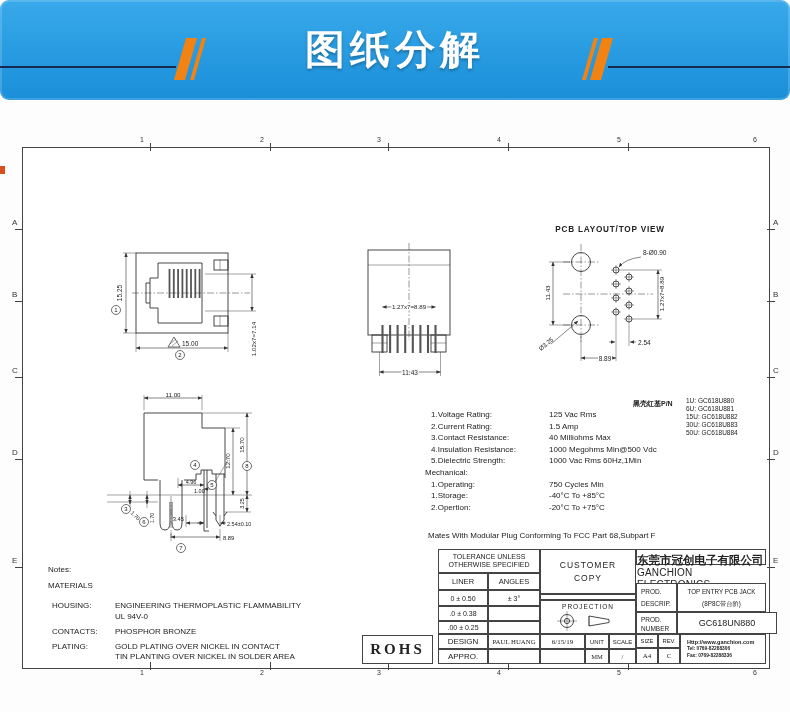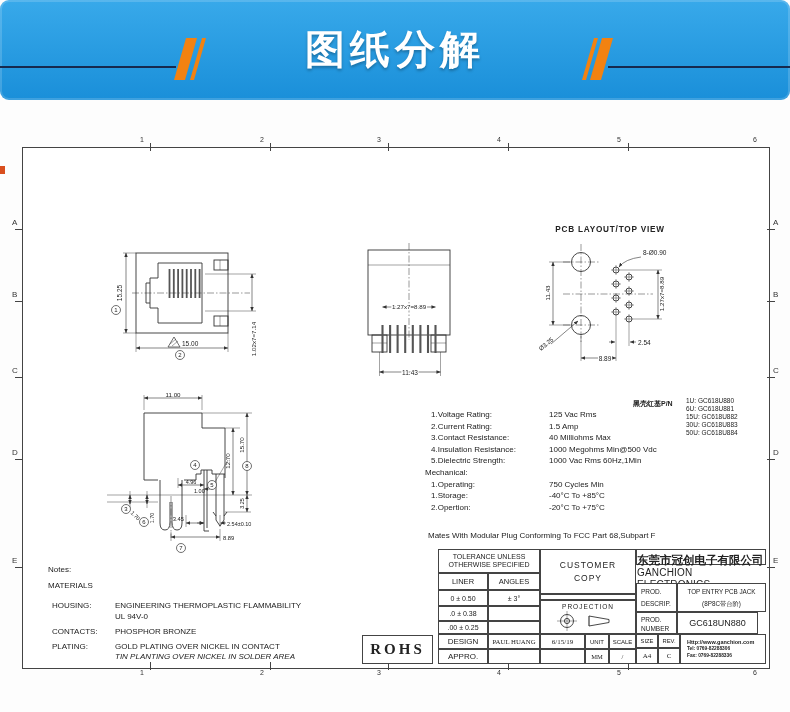--- a/index.html
+++ b/index.html
@@ -324,21 +324,21 @@
 
   <div class="nt" style="left:48px;top:565px;">Notes:</div>
   <div class="nt" style="left:48px;top:581px;">MATERIALS</div>
   <div class="nt" style="left:52px;top:601px;">HOUSING:</div>
   <div class="nt" style="left:115px;top:601px;">ENGINEERING THERMOPLASTIC FLAMMABILITY</div>
   <div class="nt" style="left:115px;top:612px;">UL 94V-0</div>
   <div class="nt" style="left:52px;top:627px;">CONTACTS:</div>
   <div class="nt" style="left:115px;top:627px;">PHOSPHOR BRONZE</div>
   <div class="nt" style="left:52px;top:642px;">PLATING:</div>
   <div class="nt" style="left:115px;top:642px;">GOLD PLATING OVER NICKEL IN CONTACT</div>
-  <div class="nt" style="left:115px;top:652px;font-style:italic;">TIN PLANTING OVER NICKEL IN SOLDER AREA</div>
+  <div class="nt" style="left:115px;top:652px;">TIN PLANTING OVER NICKEL IN SOLDER AREA</div>
 
   <div class="tb ctr rohs" style="left:362px;top:635px;width:71px;height:29px;">ROHS</div>
 
   <div class="tb ctr" style="left:438px;top:549px;width:102px;height:24px;font-size:7px;line-height:8.5px;">TOLERANCE UNLESS OTHERWISE SPECIFIED</div>
   <div class="tb ctr" style="left:438px;top:573px;width:50px;height:17px;font-size:7.5px;">LINER</div>
   <div class="tb ctr" style="left:488px;top:573px;width:52px;height:17px;font-size:7.5px;">ANGLES</div>
   <div class="tb ctr" style="left:438px;top:590px;width:50px;height:16px;">0  ±  0.50</div>
   <div class="tb ctr" style="left:488px;top:590px;width:52px;height:16px;">±  3°</div>
   <div class="tb ctr" style="left:438px;top:606px;width:50px;height:15px;">.0  ±  0.38</div>
   <div class="tb ctr" style="left:488px;top:606px;width:52px;height:15px;"></div>
@@ -377,21 +377,21 @@
     <div style="font-size:6.5px;line-height:12px;">DESCRIP.</div>
   </div>
   <div class="tb" style="left:677px;top:583px;width:89px;height:29px;text-align:center;">
     <div style="font-size:6.3px;line-height:13px;margin-top:1px;">TOP ENTRY PCB JACK</div>
     <div style="font-size:6.3px;line-height:12px;">(8P8C带台阶)</div>
   </div>
   <div class="tb" style="left:636px;top:612px;width:41px;height:22px;padding:2px 0 0 4px;box-sizing:border-box;">
     <div style="font-size:6.5px;line-height:9px;">PROD.</div>
     <div style="font-size:6.5px;line-height:9px;">NUMBER</div>
   </div>
-  <div class="tb ctr" style="left:677px;top:612px;width:81px;height:22px;font-size:9px;">GC618UN880</div>
+  <div class="tb ctr" style="left:677px;top:612px;width:100px;height:22px;font-size:9px;">GC618UN880</div>
   <div class="tb ctr" style="left:636px;top:634px;width:22px;height:14px;font-size:5.8px;">SIZE</div>
   <div class="tb ctr serif" style="left:636px;top:648px;width:22px;height:16px;font-size:7px;">A4</div>
   <div class="tb ctr" style="left:658px;top:634px;width:22px;height:14px;font-size:5.8px;">REV.</div>
   <div class="tb ctr serif" style="left:658px;top:648px;width:22px;height:16px;font-size:7px;">C</div>
   <div class="tb" style="left:680px;top:634px;width:86px;height:30px;padding:3px 0 0 6px;box-sizing:border-box;">
     <div style="font-size:5.5px;font-weight:bold;line-height:8px;">Http://www.ganchion.com</div>
     <div style="font-size:4.8px;font-weight:bold;line-height:6.5px;">Tel:  0769-82288306</div>
     <div style="font-size:4.8px;font-weight:bold;line-height:6.5px;">Fax: 0769-82288336</div>
   </div>
 

